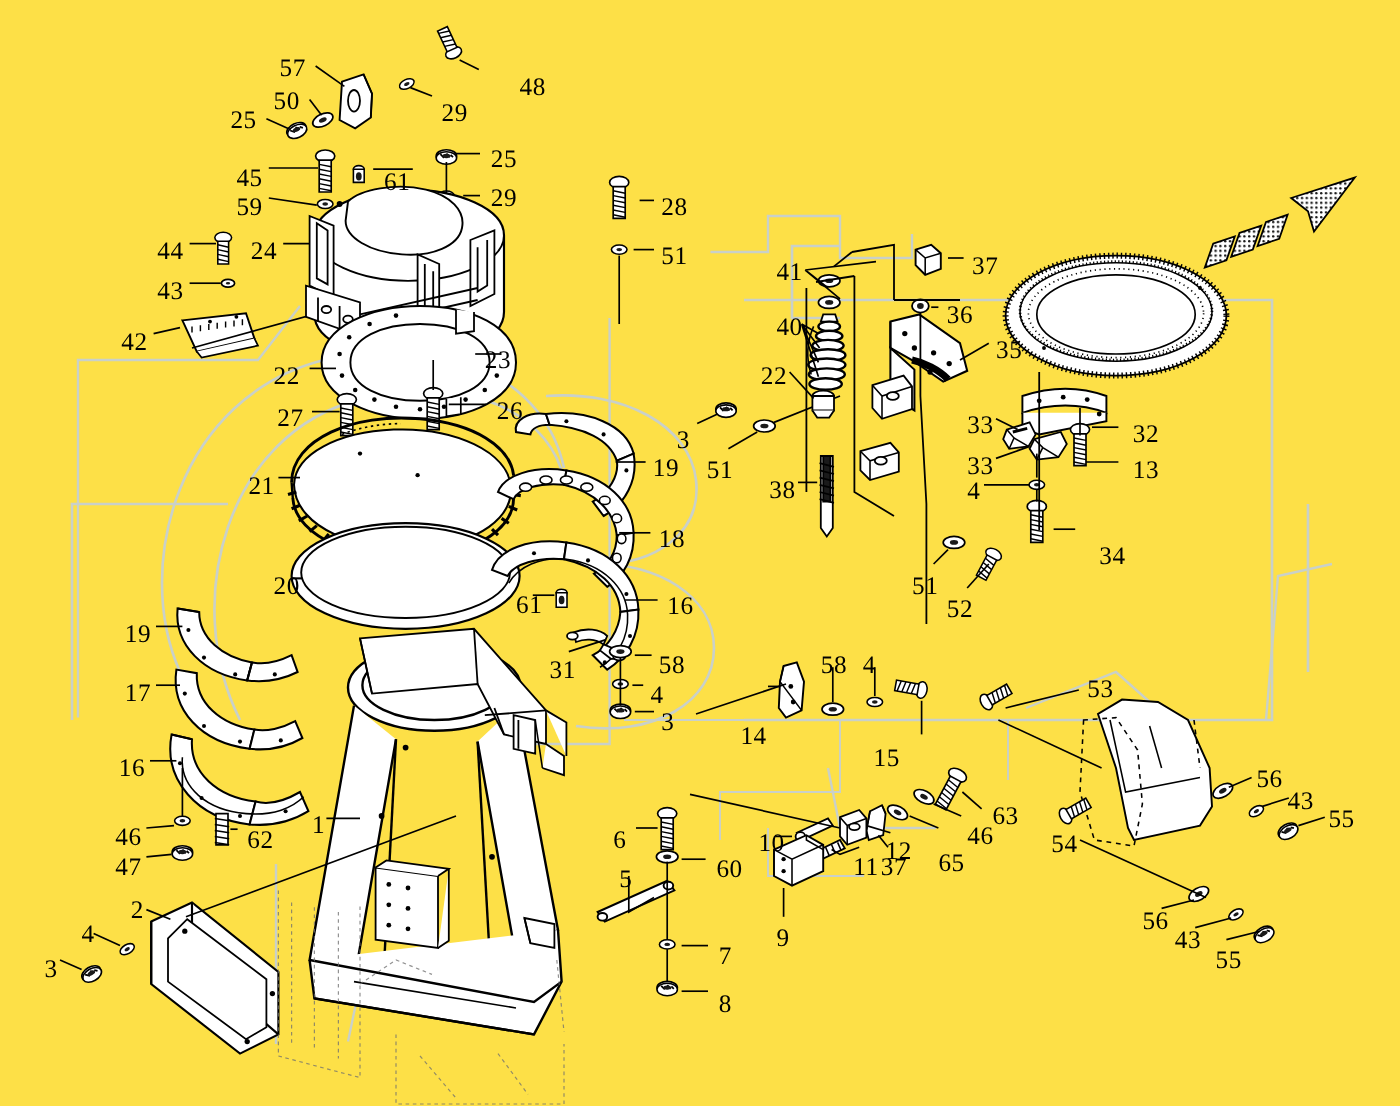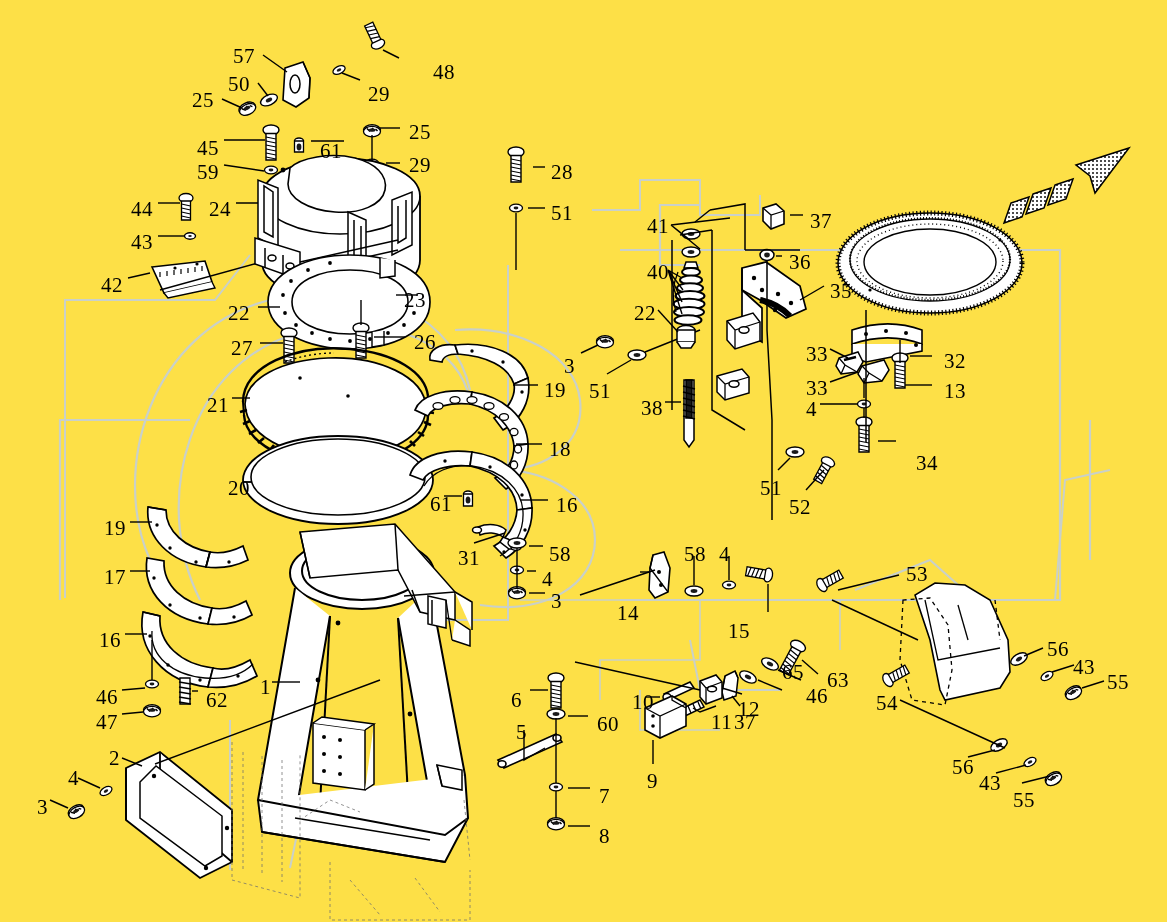--- a/index.html
+++ b/index.html
@@ -854,21 +854,21 @@
       <div class="lbl" style="left: 99px; top: 630px;">16</div>
       <div class="lbl" style="left: 728px; top: 621px;">15</div>
       <div class="lbl" style="left: 1047px; top: 639px;">56</div>
       <div class="lbl" style="left: 1073px; top: 657px;">43</div>
       <div class="lbl" style="left: 827px; top: 670px;">63</div>
       <div class="lbl" style="left: 511px; top: 690px;">6</div>
       <div class="lbl" style="left: 96px; top: 687px;">46</div>
       <div class="lbl" style="left: 206px; top: 690px;">62</div>
       <div class="lbl" style="left: 1107px; top: 672px;">55</div>
       <div class="lbl" style="left: 632px; top: 692px;">10</div>
-      <div class="lbl" style="left: 782px; top: 662px;">65</div>
+      <div class="lbl" style="left: 782px; top: 709px;">65</div>
       <div class="lbl" style="left: 806px; top: 686px;">46</div>
       <div class="lbl" style="left: 876px; top: 693px;">54</div>
       <div class="lbl" style="left: 96px; top: 712px;">47</div>
       <div class="lbl" style="left: 597px; top: 714px;">60</div>
       <div class="lbl" style="left: 734px; top: 712px;">37</div>
       <div class="lbl" style="left: 738px; top: 699px;">12</div>
       <div class="lbl" style="left: 260px; top: 677px;">1</div>
       <div class="lbl" style="left: 711px; top: 712px; text-align: right;">11</div>
       <div class="lbl" style="left: 516px; top: 722px;">5</div>
       <div class="lbl" style="left: 647px; top: 771px;">9</div>

